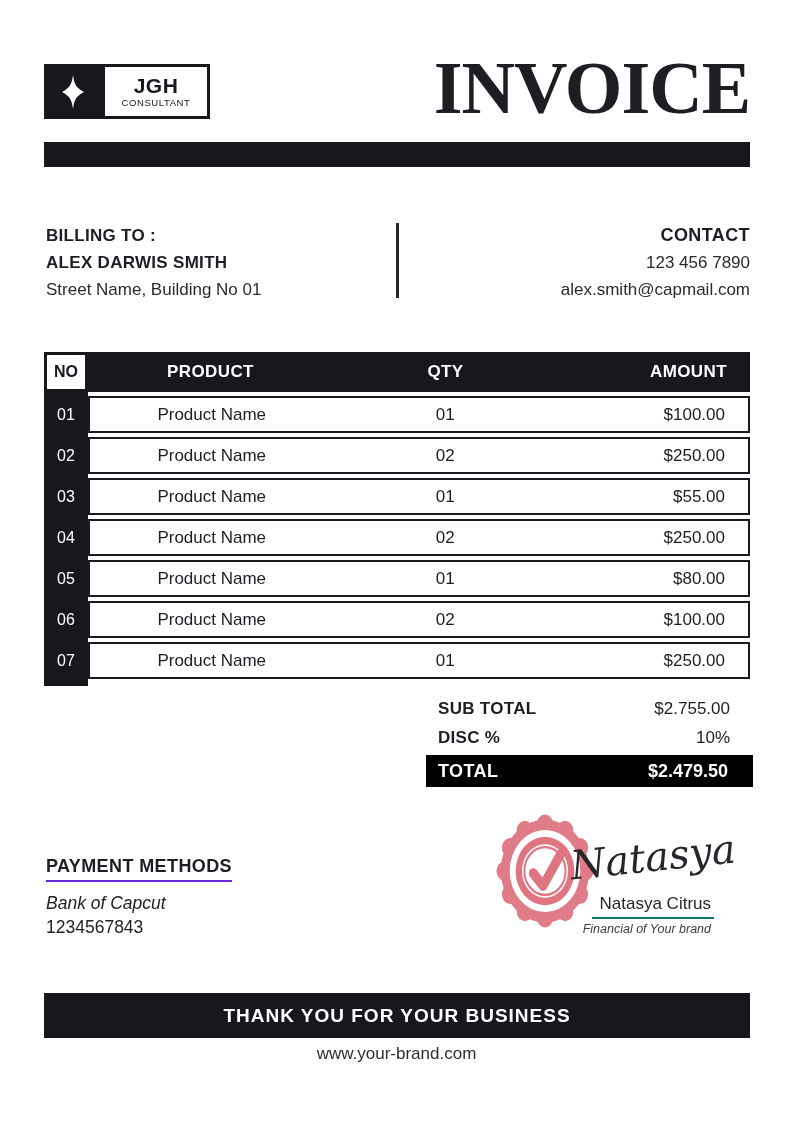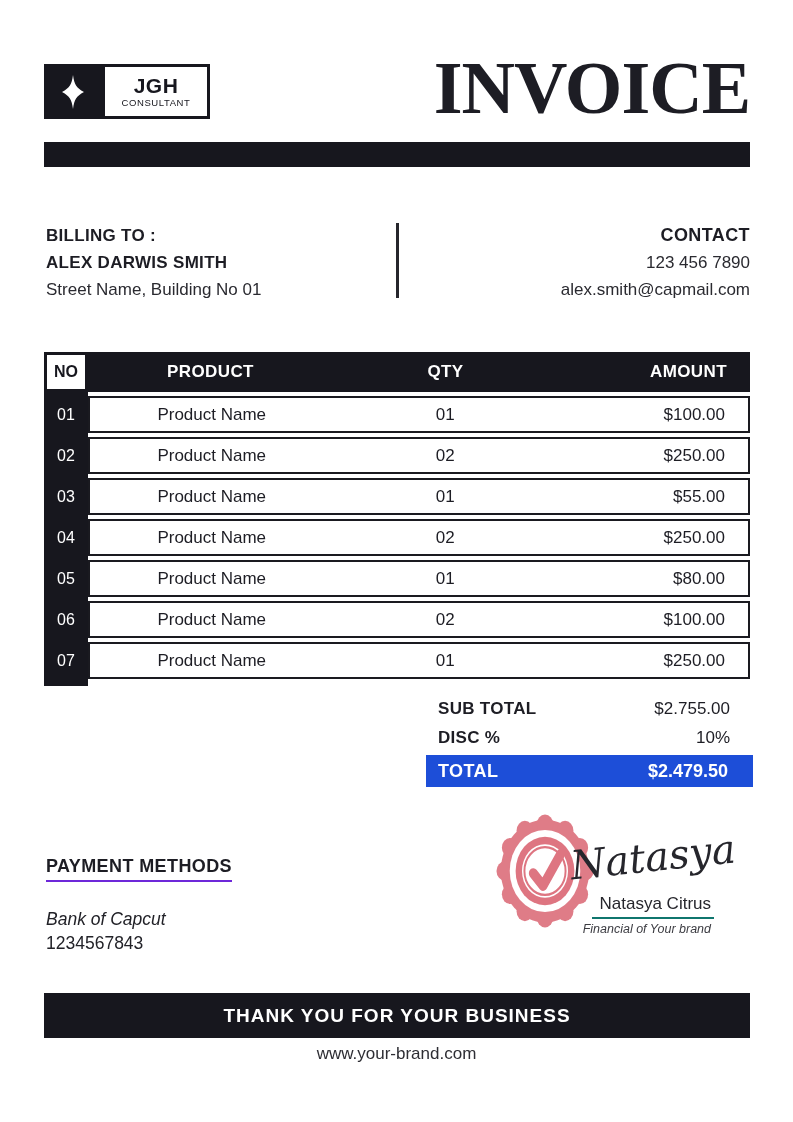--- a/index.html
+++ b/index.html
@@ -41,28 +41,28 @@
   .t-row{position:relative;display:flex;height:37px;margin-top:4px;}
   .t-no-cell{width:44px;flex:none;display:flex;align-items:center;justify-content:center;
     color:#fff;font-size:16px;}
   .t-row-box{flex:1;background:#fff;border:2px solid #1a1a20;display:flex;align-items:center;
     font-size:17px;color:#1d1d24;box-sizing:border-box;}
   
   .totals{position:absolute;left:426px;top:694px;width:327px;font-size:17px;}
   .tot-row{display:flex;align-items:center;height:29px;}
   .tot-row .lbl{font-weight:bold;padding-left:12px;letter-spacing:.3px;}
   .tot-row .val{margin-left:auto;padding-right:23px;}
-  .tot-bar{display:flex;align-items:center;height:32px;background:#1d4ed8;color:#fff;margin-top:3px;gap:43px;}
+  .tot-bar{display:flex;align-items:center;height:32px;background:#000000;color:#fff;margin-top:3px;gap:43px;}
   .tot-bar .lbl{font-weight:bold;padding-left:12px;font-size:18px;letter-spacing:.4px;}
   .tot-bar .val{margin-left:auto;padding-right:25px;font-size:18px;font-weight:bold;}
   
   .payment{position:absolute;left:46px;top:856px;}
   .pay-h{display:inline-block;font-size:18px;font-weight:bold;letter-spacing:.4px;
     border-bottom:2px solid #6d28d9;padding-bottom:3px;}
-  .pay-bank{font-size:17.5px;font-style:italic;margin-top:27px;color:#222228;}
+  .pay-bank{font-size:17.5px;font-style:italic;margin-top:11px;color:#222228;}
   .pay-acc{font-size:17.5px;margin-top:3px;color:#222228;}
   
   .sig-block{position:absolute;left:480px;top:810px;width:270px;height:140px;}
   .stamp{position:absolute;left:16px;top:4px;width:98px;height:114px;}
   .sig-script{position:absolute;right:14px;top:24px;font-family:"DejaVu Serif",serif;
     font-style:italic;font-size:40px;color:#26262c;transform:rotate(-6deg);white-space:nowrap;}
   .sig-name{position:absolute;right:36px;top:84px;font-size:17px;color:#26262c;
     border-bottom:2px solid #0f766e;padding:0 3px 3px 8px;white-space:nowrap;}
   .sig-role{position:absolute;right:39px;top:112px;font-size:12.5px;font-style:italic;color:#3c3c42;white-space:nowrap;}
   

